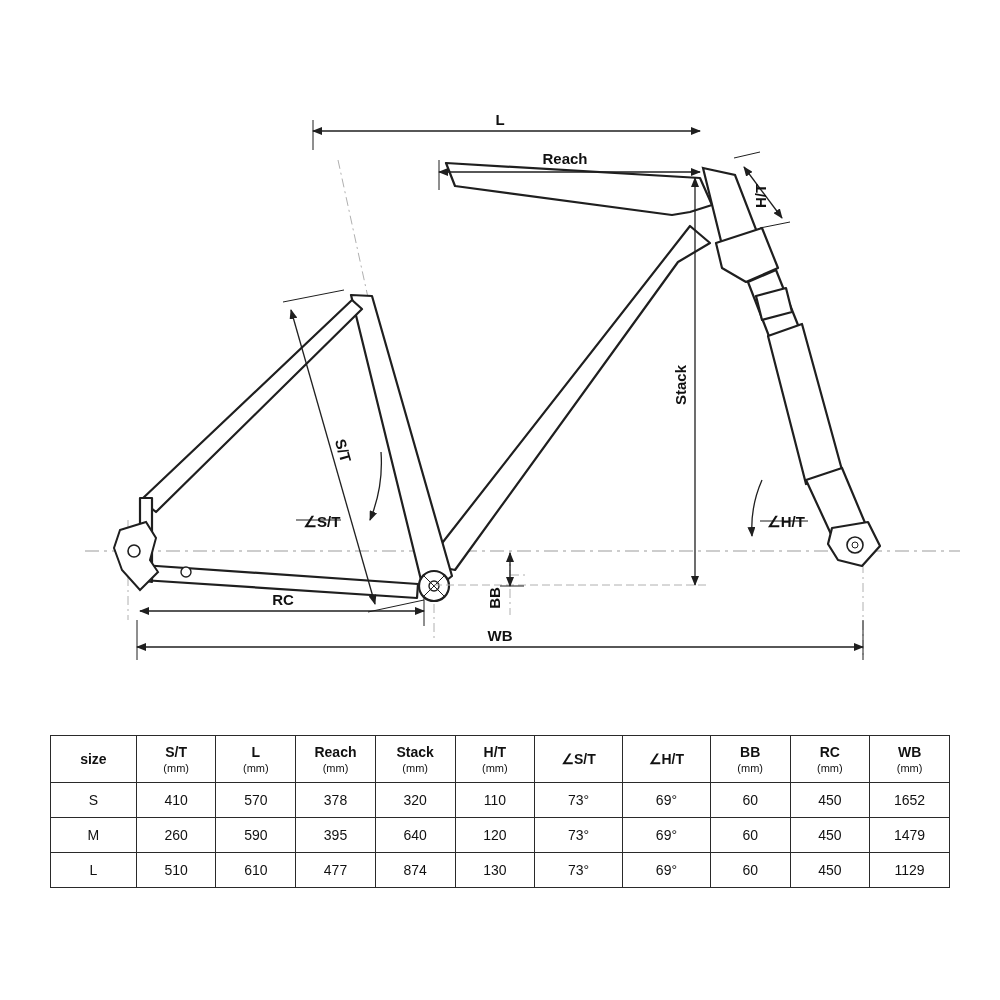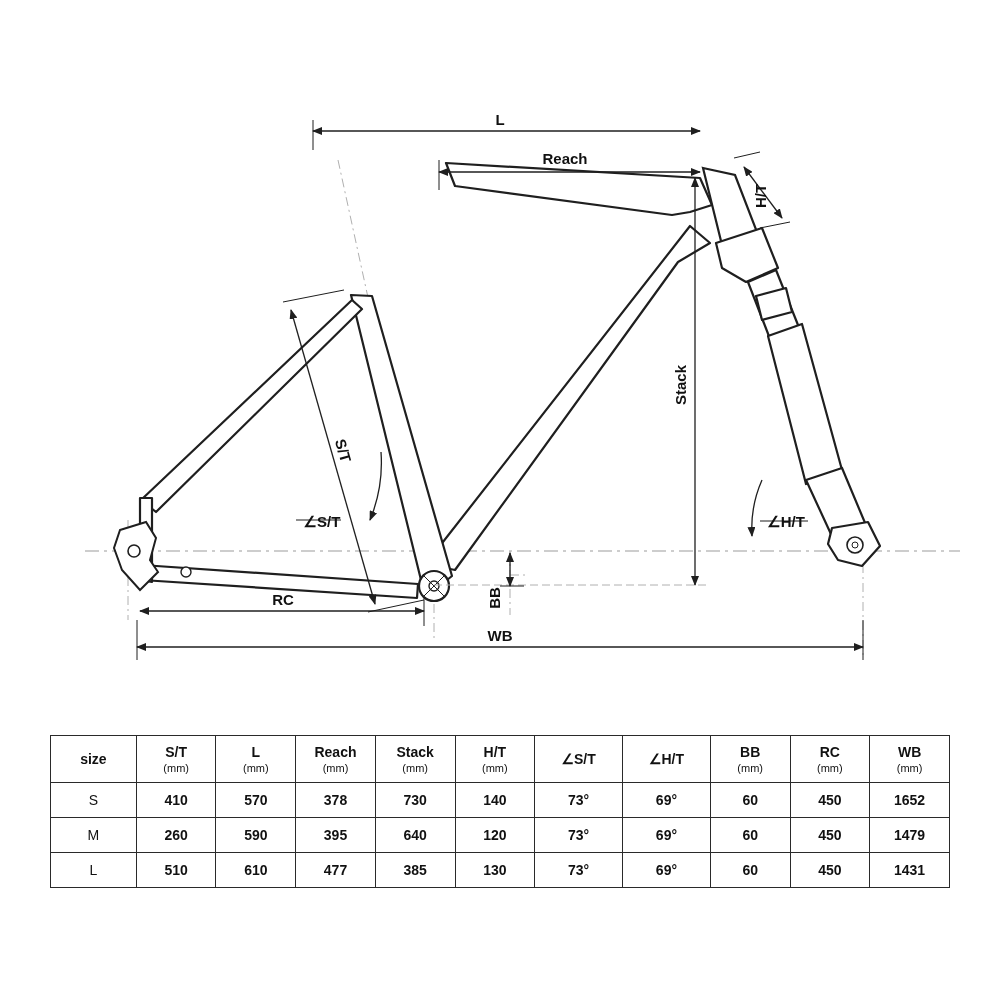--- a/index.html
+++ b/index.html
@@ -56,21 +56,21 @@
     vertical-align: middle;
   }
   table.spec-table th .unit {
     display: block;
     font-size: 11px;
     font-weight: normal;
     margin-top: 2px;
   }
   table.spec-table td {
     height: 34px;
-    font-weight: bold;
+    font-weight: normal;
     vertical-align: middle;
   }
   table.spec-table td.size-cell {
     font-weight: normal;
   }
   .col-size { width: 84px; }
   .col-num  { width: 78px; }
   .col-ang  { width: 86px; }
 </style>
 </head>
@@ -275,22 +275,22 @@
           <span class="unit">(mm)</span>
         </th>
       </tr>
     </thead>
     <tbody>
       <tr>
         <td class="size-cell">S</td>
         <td>410</td>
         <td>570</td>
         <td>378</td>
-        <td>730</td>
-        <td>140</td>
+        <td>320</td>
+        <td>110</td>
         <td>73°</td>
         <td>69°</td>
         <td>60</td>
         <td>450</td>
         <td>1652</td>
       </tr>
       <tr>
         <td class="size-cell">M</td>
         <td>260</td>
         <td>590</td>
@@ -301,23 +301,23 @@
         <td>69°</td>
         <td>60</td>
         <td>450</td>
         <td>1479</td>
       </tr>
       <tr>
         <td class="size-cell">L</td>
         <td>510</td>
         <td>610</td>
         <td>477</td>
-        <td>385</td>
+        <td>874</td>
         <td>130</td>
         <td>73°</td>
         <td>69°</td>
         <td>60</td>
         <td>450</td>
-        <td>1431</td>
+        <td>1129</td>
       </tr>
     </tbody>
   </table>
 </div>
 
 </body></html>

